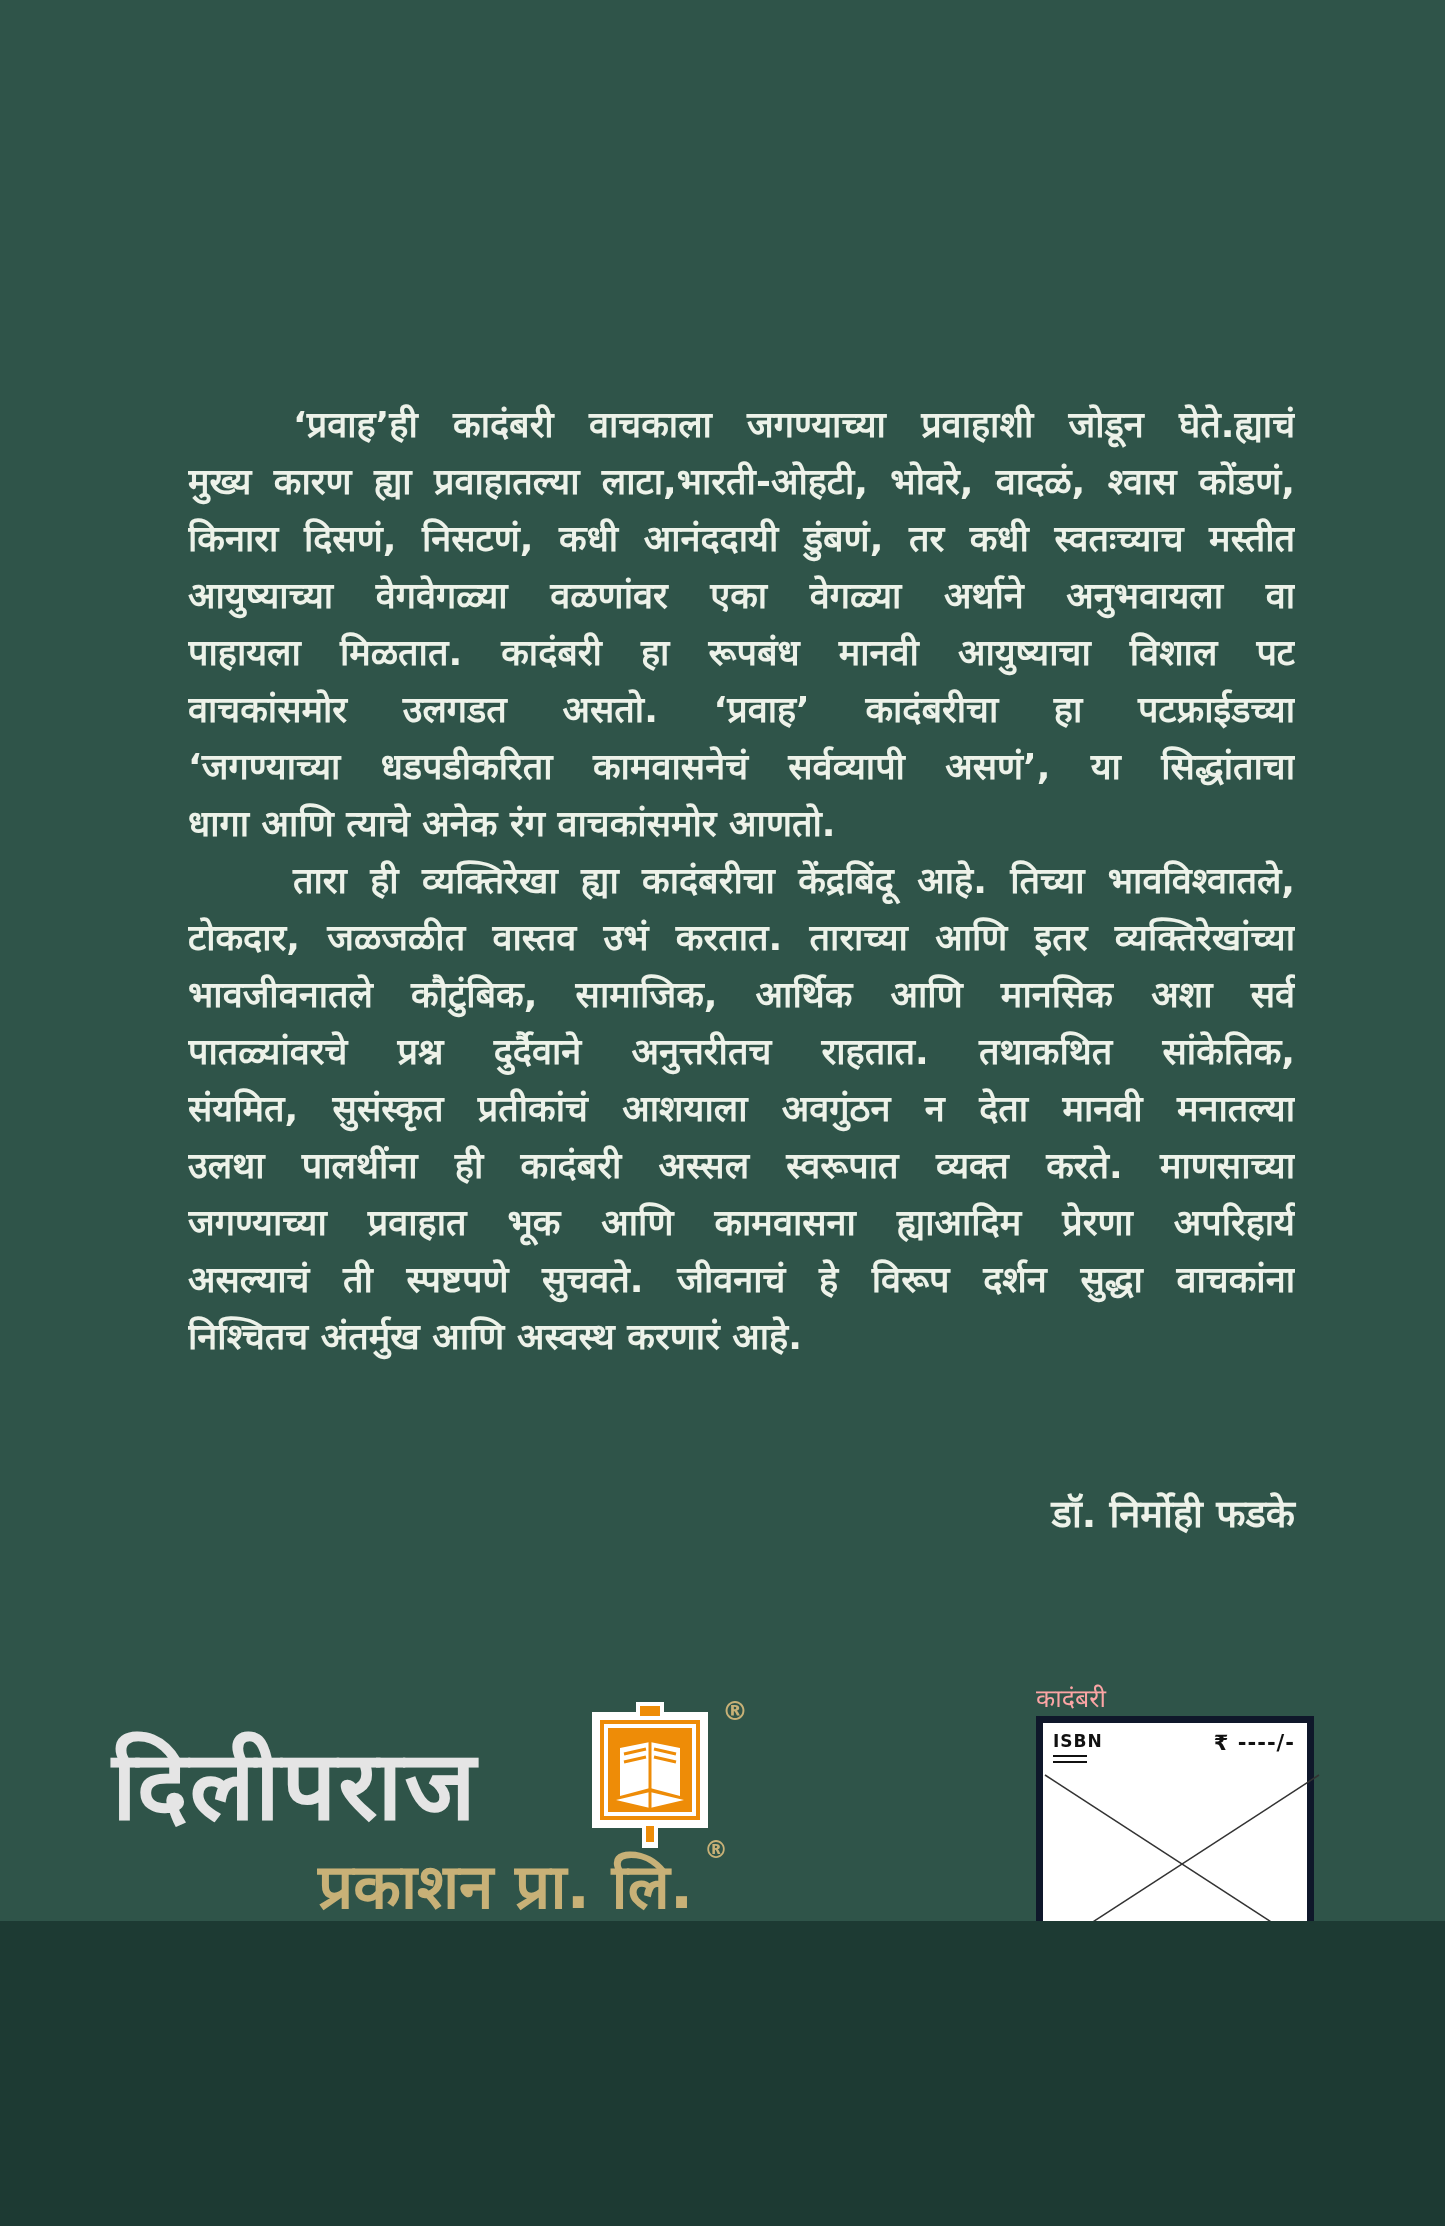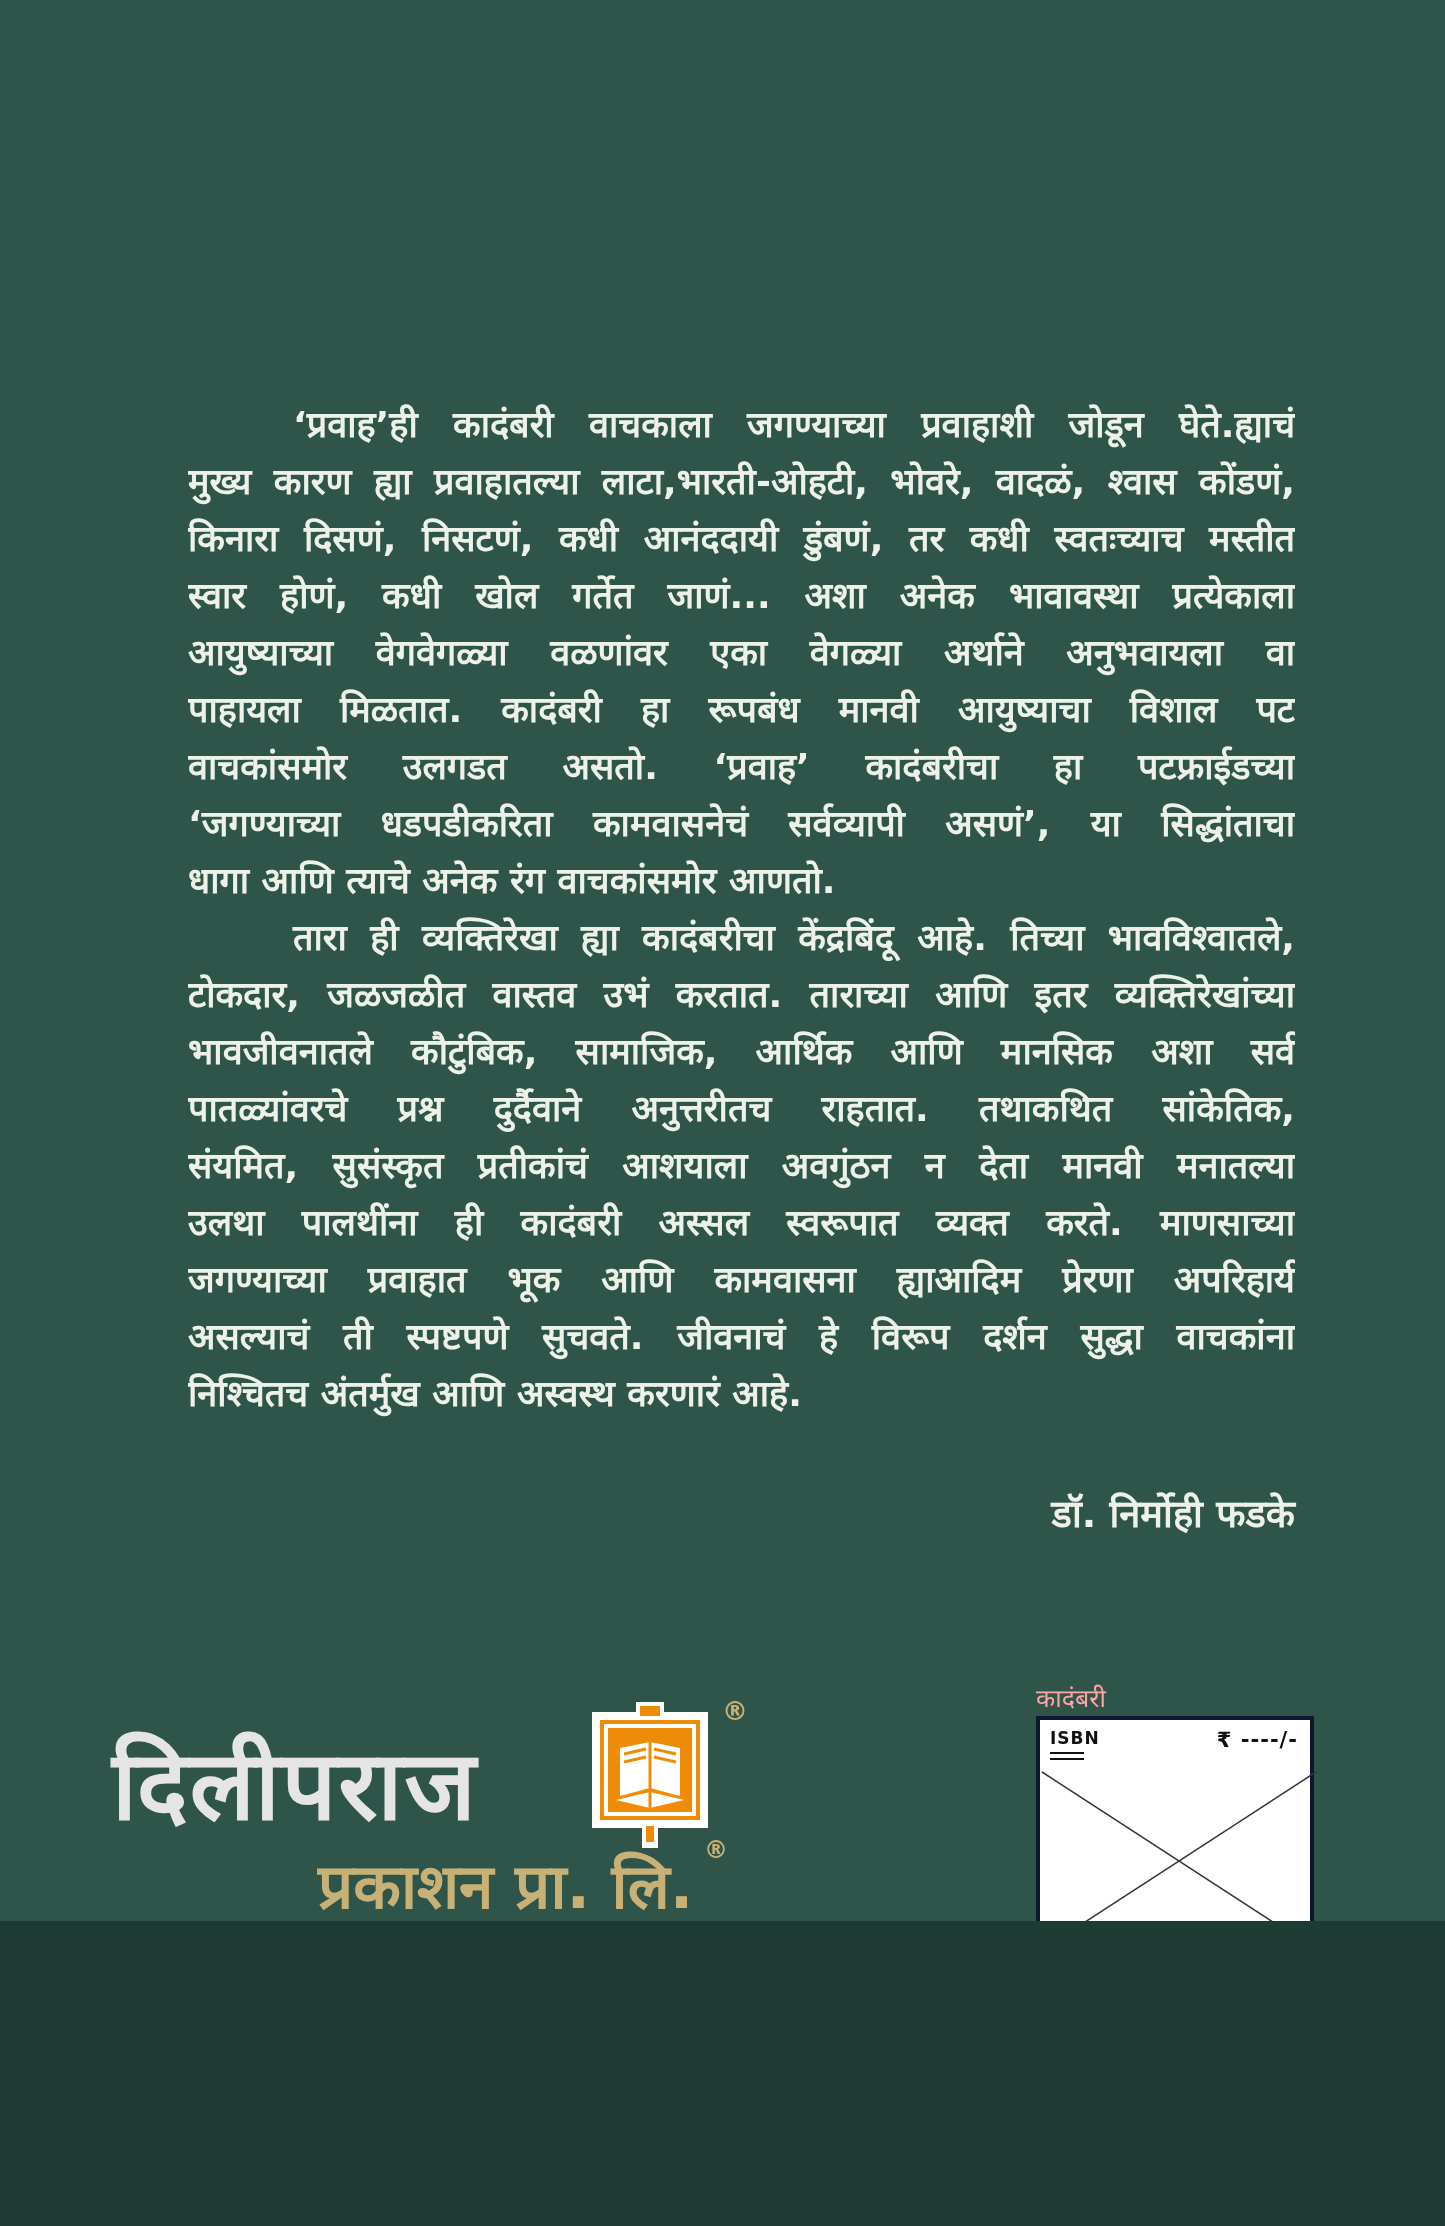--- a/index.html
+++ b/index.html
@@ -86,21 +86,21 @@
     position:absolute;
     left:1036px;top:1680px;
     color:#fca5a5;
     font-size:25px;
   }
   .price-box{
     position:absolute;
     left:1036px;top:1716px;
     width:278px;height:232px;
     background:#ffffff;
-    border:4px solid #0f172a;
+    border:7px solid #0f172a;
     box-sizing:border-box;
   }
   .isbn-block{
     position:absolute;left:10px;top:8px;
     color:#111;
   }
   .isbn-label{
     font-size:17px;font-weight:bold;letter-spacing:1px;
   }
   .isbn-line{width:34px;height:2px;background:#111;margin-top:4px;}
@@ -113,21 +113,20 @@
 </style>
 </head>
 <body>
 
 <div class="page">
 
   <div class="blurb">
       <div class="blurb-line indent">‘प्रवाह’ही कादंबरी वाचकाला जगण्याच्या प्रवाहाशी जोडून घेते.ह्याचं</div>
       <div class="blurb-line">मुख्य कारण ह्या प्रवाहातल्या लाटा,भारती-ओहटी, भोवरे, वादळं, श्वास कोंडणं,</div>
       <div class="blurb-line">किनारा दिसणं, निसटणं, कधी आनंददायी डुंबणं, तर कधी स्वतःच्याच मस्तीत</div>
-      <div class="blurb-line">स्वार होणं, कधी खोल गर्तेत जाणं... अशा अनेक भावावस्था प्रत्येकाला</div>
       <div class="blurb-line">आयुष्याच्या वेगवेगळ्या वळणांवर एका वेगळ्या अर्थाने अनुभवायला वा</div>
       <div class="blurb-line">पाहायला मिळतात. कादंबरी हा रूपबंध मानवी आयुष्याचा विशाल पट</div>
       <div class="blurb-line">वाचकांसमोर उलगडत असतो. ‘प्रवाह’ कादंबरीचा हा पटफ्राईडच्या</div>
       <div class="blurb-line">‘जगण्याच्या धडपडीकरिता कामवासनेचं सर्वव्यापी असणं’, या सिद्धांताचा</div>
       <div class="blurb-line last">धागा आणि त्याचे अनेक रंग वाचकांसमोर आणतो.</div>
       <div class="blurb-line indent">तारा ही व्यक्तिरेखा ह्या कादंबरीचा केंद्रबिंदू आहे. तिच्या भावविश्वातले,</div>
       <div class="blurb-line">टोकदार, जळजळीत वास्तव उभं करतात. ताराच्या आणि इतर व्यक्तिरेखांच्या</div>
       <div class="blurb-line">भावजीवनातले कौटुंबिक, सामाजिक, आर्थिक आणि मानसिक अशा सर्व</div>
       <div class="blurb-line">पातळ्यांवरचे प्रश्न दुर्दैवाने अनुत्तरीतच राहतात. तथाकथित सांकेतिक,</div>
       <div class="blurb-line">संयमित, सुसंस्कृत प्रतीकांचं आशयाला अवगुंठन न देता मानवी मनातल्या</div>

